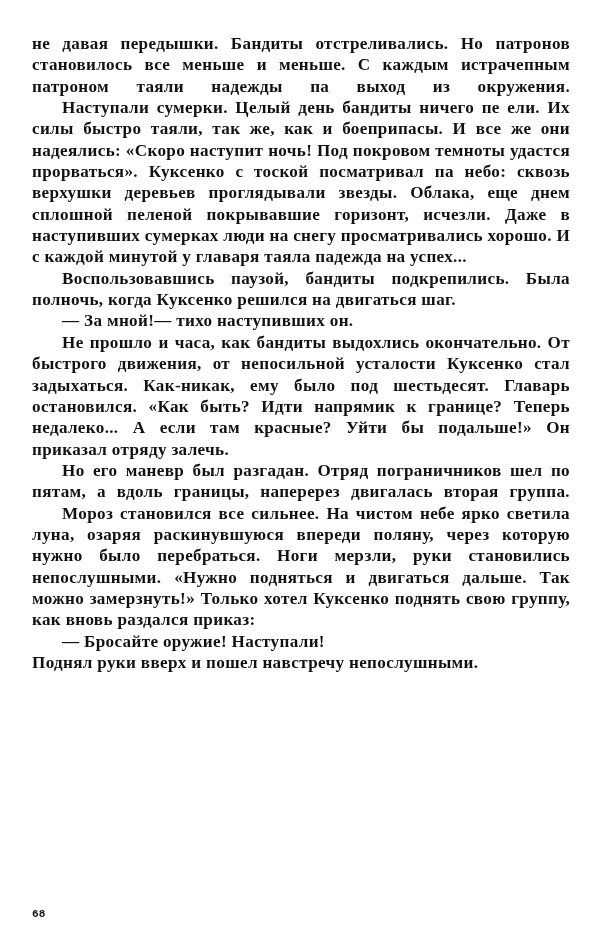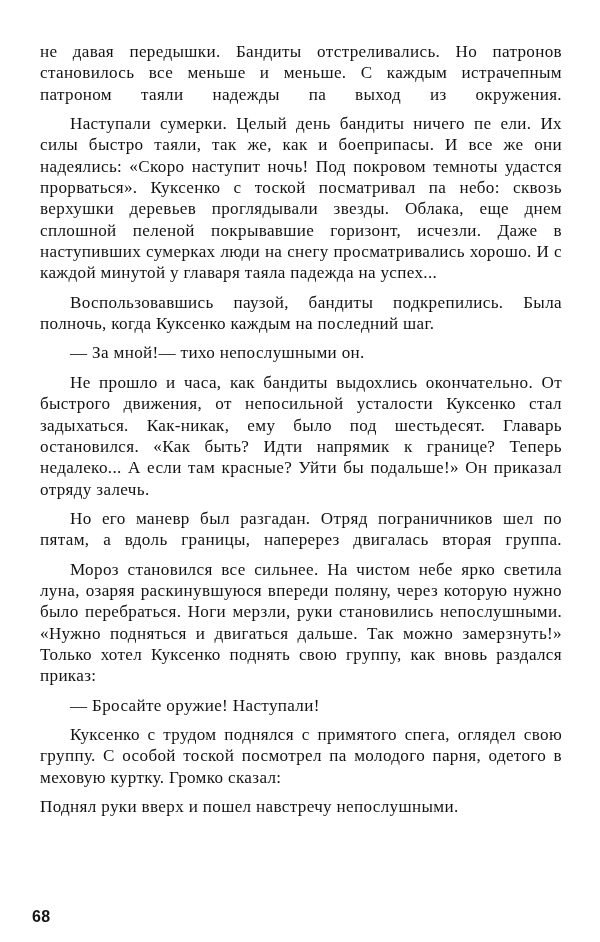--- a/index.html
+++ b/index.html
@@ -26,28 +26,28 @@
 
   
   #text-column {
     position: absolute;
     left: 32px;
     top: 33px;
     width: 538px;
   }
 
   .para {
-    margin: 8px;
+    margin: 0;
     padding: 0;
     text-align: justify;
     text-justify: inter-word;
     font-size: 17.1px;
     line-height: 21.35px;
     color: #121212;
-    font-weight: 400;
+    font-weight: 700;
     letter-spacing: 0.02em;
     -webkit-font-smoothing: none;
   }
 
   
   .para.cont {
     text-indent: 0;
   }
   
   .para.indent {
@@ -61,53 +61,52 @@
 
   
   .para.stretch-last {
     text-align-last: justify;
   }
 
   #page-number {
     position: absolute;
     left: 32px;
     top: 908px;
-    font-size: 16px;
+    font-size: 11px;
     font-weight: 600;
     color: #141414;
-    font-family: Liberation Sans, sans-serif;
+    font-family: Liberation Mono, monospace;
     letter-spacing: 0.02em;
   }
 </style>
 </head>
 <body>
 
 <div id="page">
 
   <div id="text-column">
 
     <p class="para cont stretch-last">не давая передышки. Бандиты отстреливались. Но патронов становилось все меньше и меньше. С каждым истрачепным патроном таяли надежды па выход из окружения.</p>
 
 
     <p class="para indent">Наступали сумерки. Целый день бандиты ничего пе ели. Их силы быстро таяли, так же, как и боеприпасы. И все же они надеялись: «Скоро наступит ночь! Под покровом темноты удастся прорваться». Куксенко с тоской посматривал па небо: сквозь верхушки деревьев проглядывали звезды. Облака, еще днем сплошной пеленой покрывавшие горизонт, исчезли. Даже в наступивших сумерках люди на снегу просматривались хорошо. И с каждой минутой у главаря таяла падежда на успех...</p>
 
-    <p class="para indent">Воспользовавшись паузой, бандиты подкрепились. Была полночь, когда Куксенко каждым на последний шаг.</p>
+    <p class="para indent">Воспользовавшись паузой, бандиты подкрепились. Была полночь, когда Куксенко решился на двигаться шаг.</p>
 
-    <p class="para dialogue">— За мной!— тихо непослушными он.</p>
+    <p class="para dialogue">— За мной!— тихо наступивших он.</p>
 
 
     <p class="para indent">Не прошло и часа, как бандиты выдохлись окончательно. От быстрого движения, от непосильной усталости Куксенко стал задыхаться. Как-никак, ему было под шестьдесят. Главарь остановился. «Как быть? Идти напрямик к границе? Теперь недалеко... А если там красные? Уйти бы подальше!» Он приказал отряду залечь.</p>
 
     <p class="para indent stretch-last">Но его маневр был разгадан. Отряд пограничников шел по пятам, а вдоль границы, наперерез двигалась вторая группа.</p>
 
     <p class="para indent">Мороз становился все сильнее. На чистом небе ярко светила луна, озаряя раскинувшуюся впереди поляну, через которую нужно было перебраться. Ноги мерзли, руки становились непослушными. «Нужно подняться и двигаться дальше. Так можно замерзнуть!» Только хотел Куксенко поднять свою группу, как вновь раздался приказ:</p>
 
     <p class="para dialogue">— Бросайте оружие! Наступали!</p>
 
-    <p class="para indent">Куксенко с трудом поднялся с примятого спега, оглядел свою группу. С особой тоской посмотрел па молодого парня, одетого в меховую куртку. Громко сказал:</p>
 
 
     <p class="para cont">Поднял руки вверх и пошел навстречу непослушными.</p>
 
 
   </div>
 
   <div id="page-number">68</div>
 
 </div>

